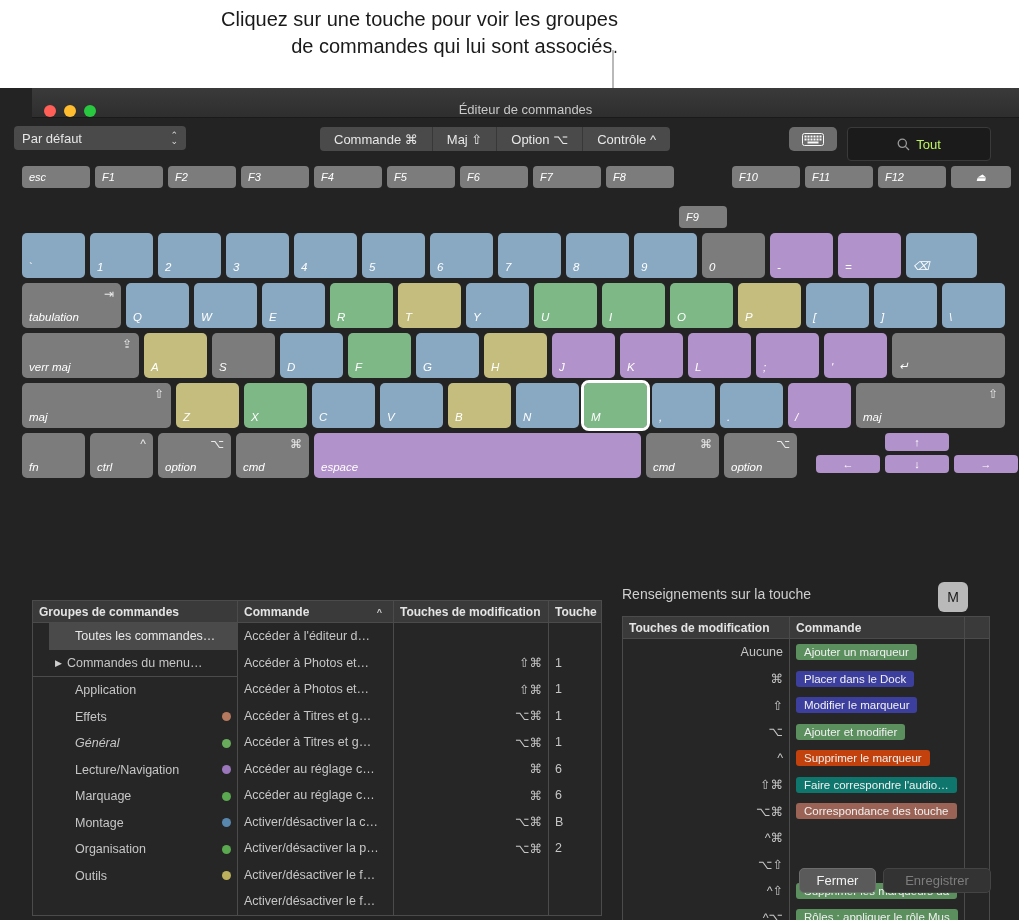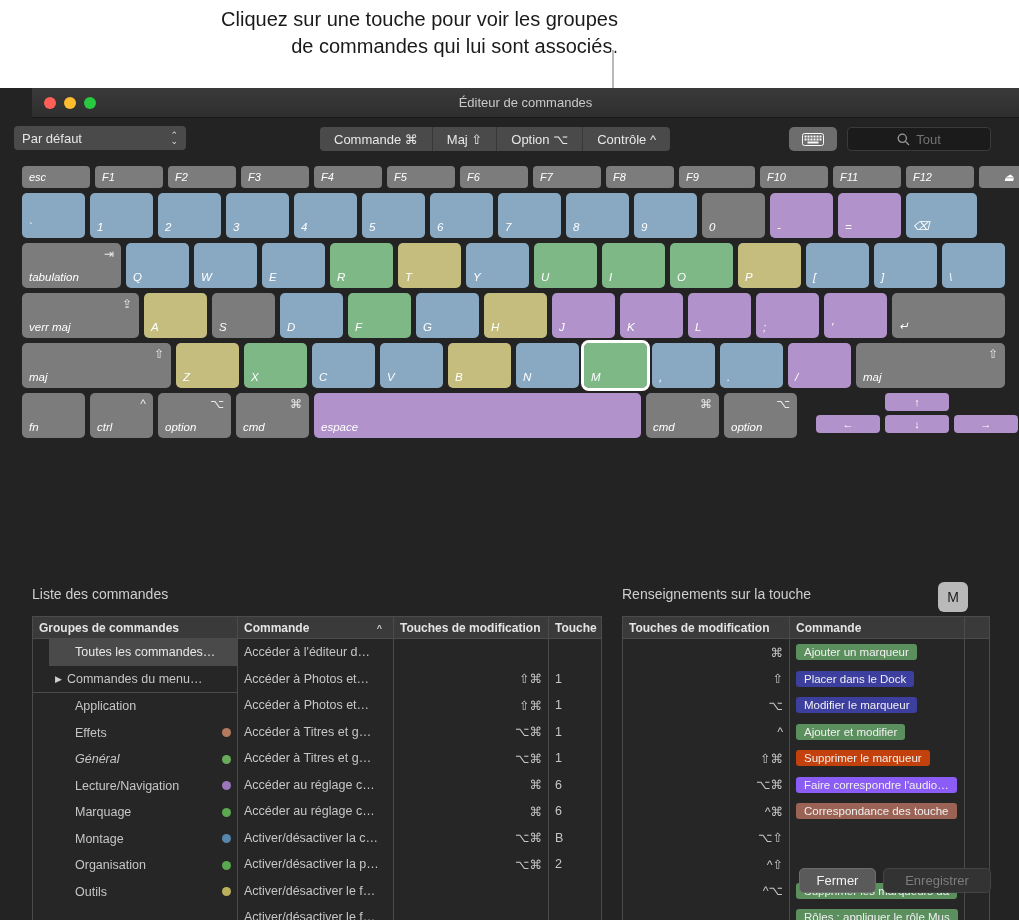--- a/index.html
+++ b/index.html
@@ -23,21 +23,21 @@
   }
 
   
   #window {
     position:absolute; left:0; top:88px; width:1019px; height:832px;
     background:#232323; color:#d6d6d6;
   }
   #titlebar {
     height:30px; background:linear-gradient(#3a3a3a,#2e2e2e);
     border-bottom:1px solid #1a1a1a;
-    display:flex; align-items:center; position:relative;margin-left:32px;
+    display:flex; align-items:flex-end; position:relative;margin-left:32px;
   }
   #traffic { display:flex; gap:8px; padding-left:12px; }
   .light { width:12px; height:12px; border-radius:50%; }
   .light.red{background:#ff5f57;} .light.yellow{background:#febc2e;} .light.green{background:#28c840;}
   #wintitle {
     position:absolute; left:0; right:0; text-align:center;
     font-size:13px; color:#c9c9c9;
   }
 
   
@@ -58,24 +58,24 @@
   .modbtn {
     padding:0 14px; display:flex; align-items:center; justify-content:center;
     font-size:13px; color:#e8e8e8; border-right:1px solid #383838; white-space:nowrap;
   }
   .modbtn:last-child{border-right:none;}
   #kbdbtn {
     position:absolute; left:789px; top:9px; width:48px; height:24px;
     background:#6d6d6d; border-radius:5px; display:flex; align-items:center; justify-content:center;
   }
   #searchbox {
-    position:absolute; left:847px; top:9px; width:144px; height:24px;
+    position:absolute; left:847px; top:9px; width:144px; height:34px;
     background:#1b1b1b; border:1px solid #3a3a3a; border-radius:4px;
     display:flex; align-items:center; justify-content:center; gap:6px;
-    font-size:13px; color:#737373;
+    font-size:13px; color:#bef264;
   }
 
   
   #keyboard { position:absolute; left:22px; top:78px; width:975px; }
   .krow { display:flex; gap:5px; margin-bottom:5px; align-items:flex-start; }
   .key {
     position:relative; border-radius:5px; height:34px;
     display:flex; align-items:flex-end; padding:0 7px 5px 7px;
     font-size:11.5px; font-style:italic; color:#ffffff;
     background:#7c7c7c; flex:0 0 auto; overflow:hidden;
@@ -228,21 +228,21 @@
         </div>
         <div class="key gray fkey" style="width: 68px;">
           <span>F6</span>
         </div>
         <div class="key gray fkey" style="width: 68px;">
           <span>F7</span>
         </div>
         <div class="key gray fkey" style="width: 68px;">
           <span>F8</span>
         </div>
-        <div class="key gray fkey" style="width: 76px;">
+        <div class="key gray fkey" style="width: 48px; margin-top: 40px;">
           <span>F9</span>
         </div>
         <div class="key gray fkey" style="width: 68px;">
           <span>F10</span>
         </div>
         <div class="key gray fkey" style="width: 68px;">
           <span>F11</span>
         </div>
         <div class="key gray fkey" style="width: 68px;">
           <span>F12</span>
@@ -458,21 +458,20 @@
             <div class="arrowkey" style="width: 64px;">↓</div>
             <div class="arrowkey" style="width: 64px;">→</div>
           </div>
         </div>
       </div>
     </div>
 
   <div id="panes">
 
     <div id="leftpane">
-      <div class="pane-title">Liste des commandes</div>
       <div class="tablewrap">
         <div class="col" style="width:205px">
           <div class="colhead">Groupes de commandes</div>
           <div id="groups-body">
               <div class="cell grpcell sel">
                 <span style="display: flex; align-items: center;">
                   <span style="display: inline-block; width: 20px;"></span>
                   <span>Toutes les commandes…</span>
                 </span>
               </div>
@@ -594,20 +593,21 @@
       </div>
     </div>
 
     <div id="rightpane">
       <div class="pane-title">Renseignements sur la touche</div>
       <div id="keybadge">M</div>
       <div class="tablewrap">
         <div class="col" style="width:167px">
           <div class="colhead">Touches de modification</div>
           <div id="rmods-body">
+              <div class="cell right">Aucune</div>
               <div class="cell right">⌘</div>
               <div class="cell right">⇧</div>
               <div class="cell right">⌥</div>
               <div class="cell right">^</div>
               <div class="cell right">⇧⌘</div>
               <div class="cell right">⌥⌘</div>
               <div class="cell right">^⌘</div>
               <div class="cell right">⌥⇧</div>
               <div class="cell right">^⇧</div>
               <div class="cell right">^⌥</div>
@@ -625,21 +625,21 @@
               <div class="cell">
                 <span class="pill" style="background: rgb(61, 63, 158);">Modifier le marqueur</span>
               </div>
               <div class="cell">
                 <span class="pill" style="background: rgb(91, 143, 94);">Ajouter et modifier</span>
               </div>
               <div class="cell">
                 <span class="pill" style="background: #c2410c;">Supprimer le marqueur</span>
               </div>
               <div class="cell">
-                <span class="pill" style="background: #8b5cf6;">Faire correspondre l'audio…</span>
+                <span class="pill" style="background: #0f766e;">Faire correspondre l'audio…</span>
               </div>
               <div class="cell">
                 <span class="pill" style="background: rgb(154, 99, 85);">Correspondance des touche</span>
               </div>
               <div class="cell"></div>
               <div class="cell"></div>
               <div class="cell">
                 <span class="pill" style="background: rgb(91, 143, 94);">Supprimer les marqueurs da</span>
               </div>
               <div class="cell">

